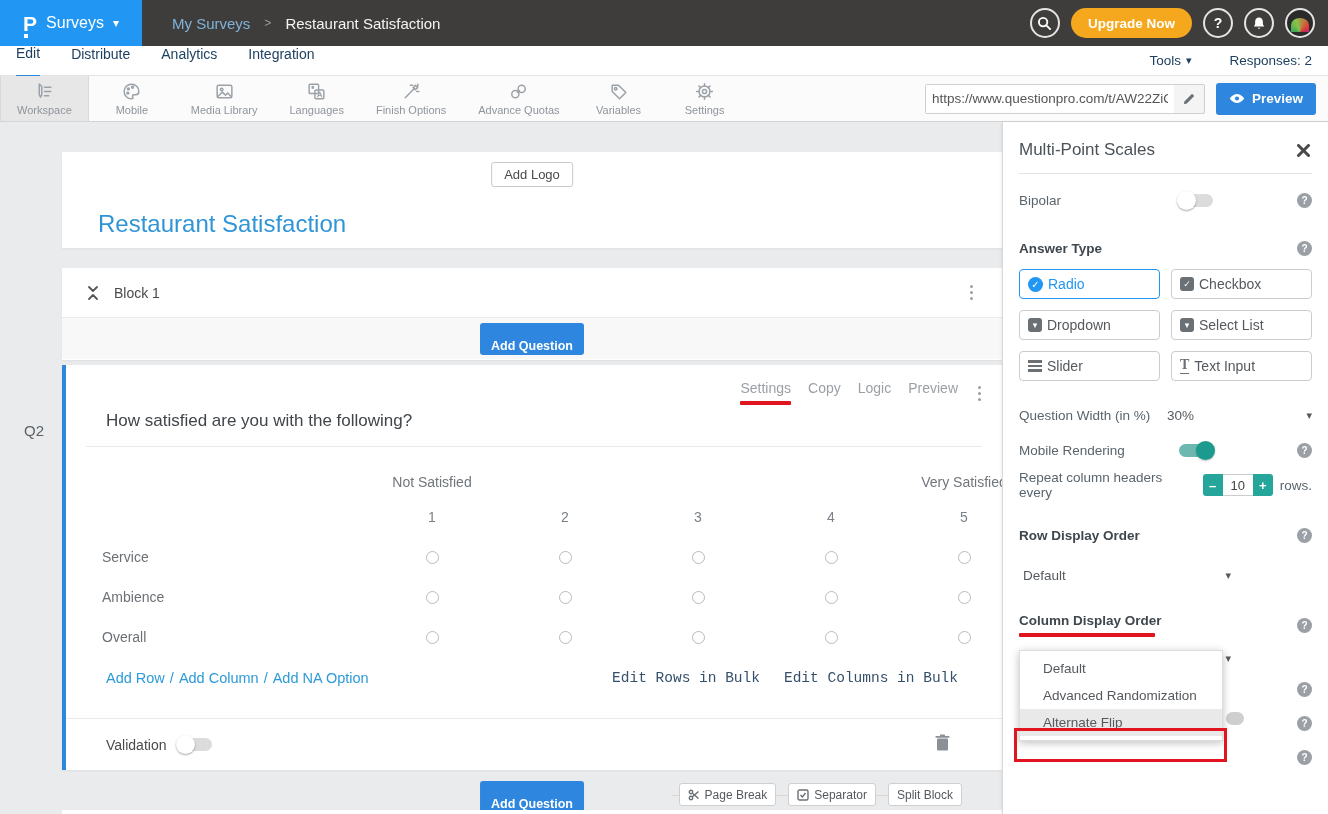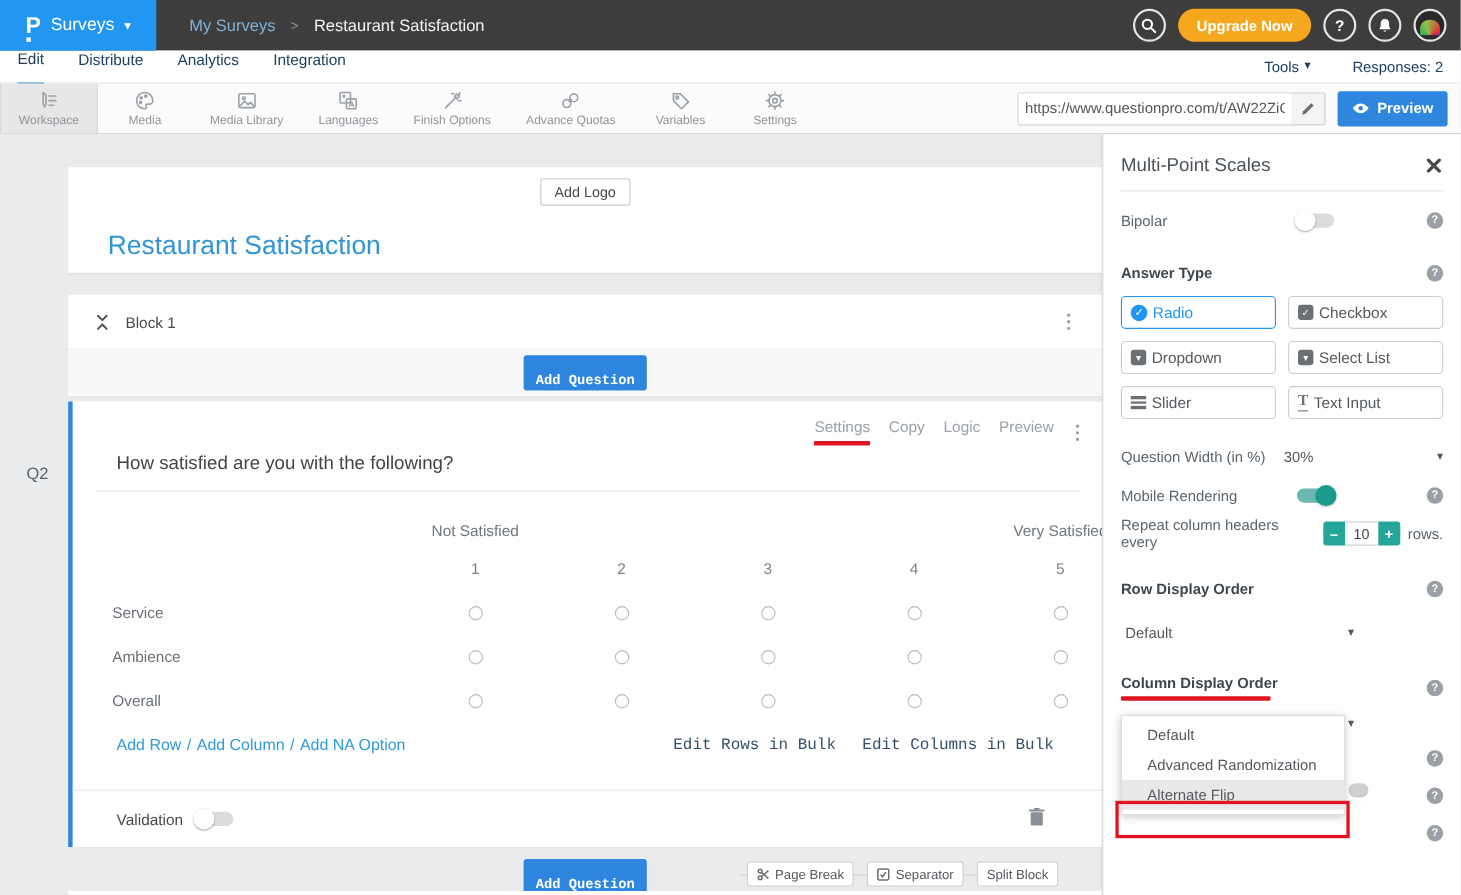--- a/index.html
+++ b/index.html
@@ -56,21 +56,21 @@
   .survey-title { position:absolute; left:36px; top:58px; font-size:24px; color:#3095d6; font-weight:normal; }
 
   .block-card { top:146px; height:92px; box-shadow:0 1px 2px rgba(0,0,0,.05); }
   .block-head { height:50px; display:flex; align-items:center; border-bottom:1px solid #ececec; }
   .collapse-icon { margin-left:24px; cursor:pointer; display:flex; }
   .collapse-icon svg { width:14px; height:16px; stroke:#555; fill:none; stroke-width:1.8; stroke-linecap:round; stroke-linejoin:round; }
   .block-title { margin-left:14px; font-size:14px; color:#4a4a4a; }
   .dots { margin-left:auto; margin-right:26px; display:flex; flex-direction:column; gap:3px; cursor:pointer; padding:3px; }
   .dots i { width:3px; height:3px; border-radius:50%; background:#9aa0a6; }
   .block-body { height:41px; background:#f8f8f8; display:flex; align-items:center; justify-content:center; }
-  .btn-primary { height:25px; background:#2e86de; border:none; border-radius:3px; color:#fff; font-size:12.5px; font-weight:bold; padding:16px 11px; cursor:pointer; font-family:Liberation Mono, monospace; }
+  .btn-primary { height:25px; background:#2e86de; border:none; border-radius:3px; color:#fff; font-size:12.5px; font-weight:bold; padding:16px 11px; cursor:pointer; font-family:Liberation Sans, sans-serif; }
 
   .question-card { top:243px; height:405px; border-left:4px solid #2e86de; box-shadow:0 1px 2px rgba(0,0,0,.05); }
   .q-tabs { position:absolute; top:15px; right:18px; display:flex; align-items:flex-start; gap:17px; }
   .q-tab { font-size:14px; color:#9aa0a6; cursor:pointer; }
   .q-tab.active::after { content:""; display:block; height:4px; background:#e0151f; border-radius:1px; margin-top:5px; }
   .q-tabs .dots { margin:3px 0 0 0; }
   .q-title { margin:46px 0 0 40px; font-size:17px; color:#40454a; font-weight:normal; }
   .q-divider { border:none; border-top:1px solid #e9e9e9; margin:15px 20px 0 20px; }
   .m-grid { display:grid; grid-template-columns:257px repeat(5,120px); padding-left:36px; align-items:center;gap:13px; }
   .scale-row { margin-top:20px; height:30px; }
@@ -213,21 +213,21 @@
       </svg>
     <span class="tool-label">Workspace</span>
   </div>
   <div class="tool-item">
     <svg viewBox="0 0 20 20">
         <path d="M10 3a7 7 0 1 0 0 14c1.5 0 1.8-1 1.2-1.8-.7-.9-.2-2.2 1-2.2H14a3 3 0 0 0 3-3c0-3.9-3.1-7-7-7z"></path>
         <circle cx="7" cy="7.5" r="0.9"></circle>
         <circle cx="11" cy="6" r="0.9"></circle>
         <circle cx="6.5" cy="11.5" r="0.9"></circle>
       </svg>
-    <span class="tool-label">Media</span>
+    <span class="tool-label">Mobile</span>
   </div>
   <div class="tool-item">
     <svg viewBox="0 0 20 20">
         <rect x="3" y="4" width="14" height="12" rx="1.5"></rect>
         <circle cx="7.3" cy="8" r="1.2"></circle>
         <path d="M4 14.5 8 10.5 11 13.5 13 11.5 16 14.5"></path>
       </svg>
     <span class="tool-label">Media Library</span>
   </div>
   <div class="tool-item">

